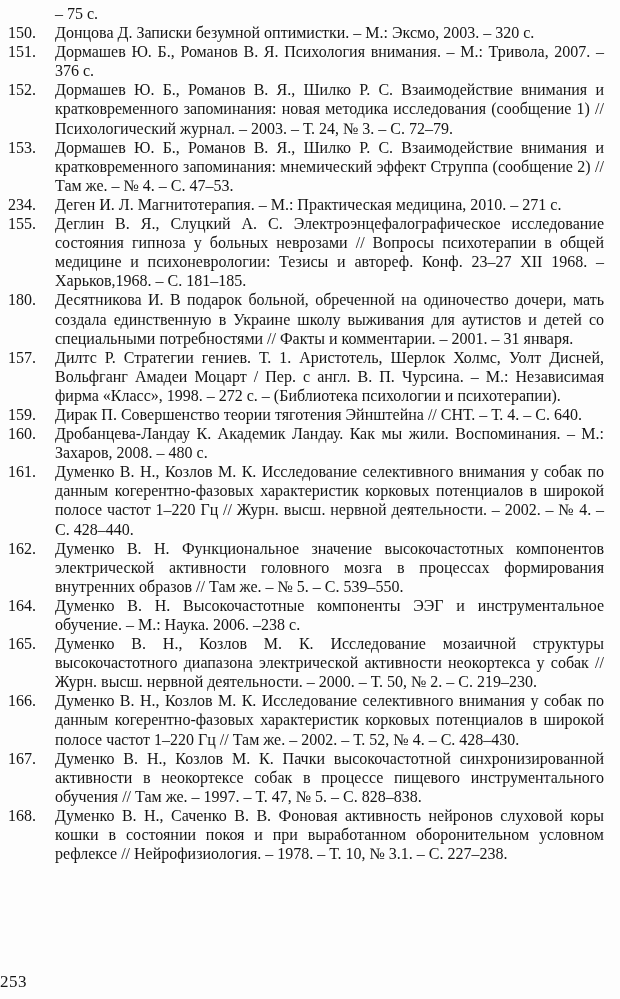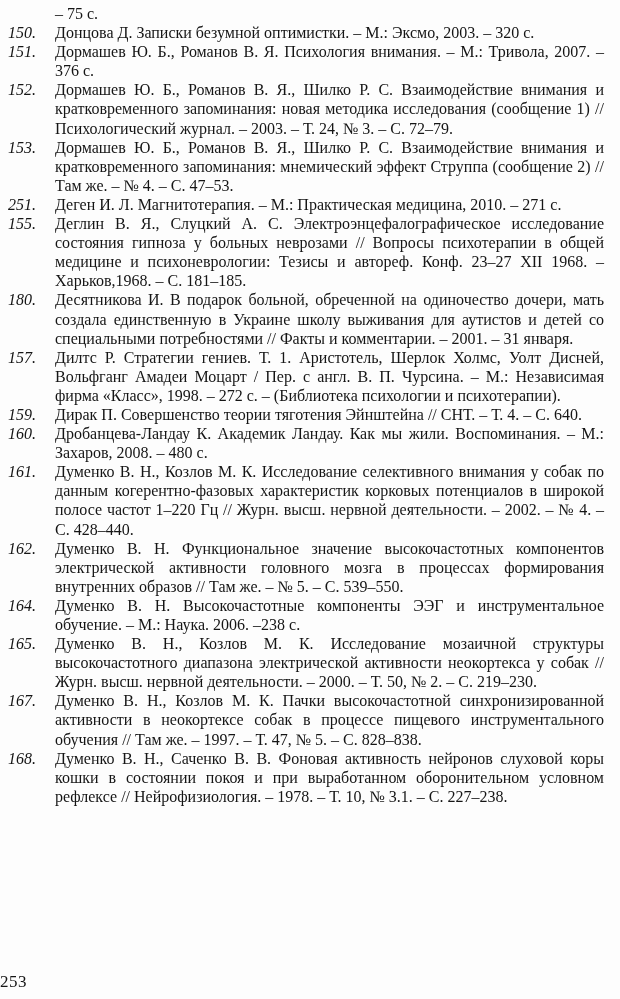--- a/index.html
+++ b/index.html
@@ -27,21 +27,20 @@
     margin-left: 47px;
     text-align: justify;
   }
   .entry {
     display: flex;
     align-items: flex-start;
   }
   .entry .num {
     flex: 0 0 47px;
     width: 47px;
-    font-style: italic;
     text-align: left;
   }
   .entry .txt {
     flex: 1 1 auto;
     text-align: justify;
   }
   .page-number {
     position: absolute;
     left: 0;
     right: 0;
@@ -72,21 +71,21 @@
       <span class="num">152.</span>
       <span class="txt">Дормашев Ю. Б., Романов В. Я., Шилко Р. С. Взаимодействие внимания и кратковременного запоминания: новая методика исследования (сообщение 1) // Психологический журнал. – 2003. – Т. 24, № 3. – С. 72–79.</span>
     </div>
 
     <div class="entry">
       <span class="num">153.</span>
       <span class="txt">Дормашев Ю. Б., Романов В. Я., Шилко Р. С. Взаимодействие внимания и кратковременного запоминания: мнемический эффект Струппа (сообщение 2) // Там же. – № 4. – С. 47–53.</span>
     </div>
 
     <div class="entry">
-      <span class="num">251.</span>
+      <span class="num">234.</span>
       <span class="txt">Деген И. Л. Магнитотерапия. – М.: Практическая медицина, 2010. – 271 с.</span>
     </div>
 
     <div class="entry">
       <span class="num">155.</span>
       <span class="txt">Деглин В. Я., Слуцкий А. С. Электроэнцефалографическое исследование состояния гипноза у больных неврозами // Вопросы психотерапии в общей медицине и психоневрологии: Тезисы и автореф. Конф. 23–27 XII 1968. – Харьков,1968. – С. 181–185.</span>
     </div>
 
     <div class="entry">
       <span class="num">180.</span>
@@ -123,20 +122,24 @@
     <div class="entry">
       <span class="num">164.</span>
       <span class="txt">Думенко В. Н. Высокочастотные компоненты ЭЭГ и инструментальное обучение. – М.: Наука. 2006. –238 с.</span>
     </div>
 
     <div class="entry">
       <span class="num">165.</span>
       <span class="txt">Думенко В. Н., Козлов М. К. Исследование мозаичной структуры высокочастотного диапазона электрической активности неокортекса у собак // Журн. высш. нервной деятельности. – 2000. – Т. 50, № 2. – С. 219–230.</span>
     </div>
 
+    <div class="entry">
+      <span class="num">166.</span>
+      <span class="txt">Думенко В. Н., Козлов М. К. Исследование селективного внимания у собак по данным когерентно-фазовых характеристик корковых потенциалов в широкой полосе частот 1–220 Гц // Там же. – 2002. – Т. 52, № 4. – С. 428–430.</span>
+    </div>
 
     <div class="entry">
       <span class="num">167.</span>
       <span class="txt">Думенко В. Н., Козлов М. К. Пачки высокочастотной синхронизированной активности в неокортексе собак в процессе пищевого инструментального обучения // Там же. – 1997. – Т. 47, № 5. – С. 828–838.</span>
     </div>
 
     <div class="entry">
       <span class="num">168.</span>
       <span class="txt">Думенко В. Н., Саченко В. В. Фоновая активность нейронов слуховой коры кошки в состоянии покоя и при выработанном оборонительном условном рефлексе // Нейрофизиология. – 1978. – Т. 10, № 3.1. – С. 227–238.</span>
     </div>

